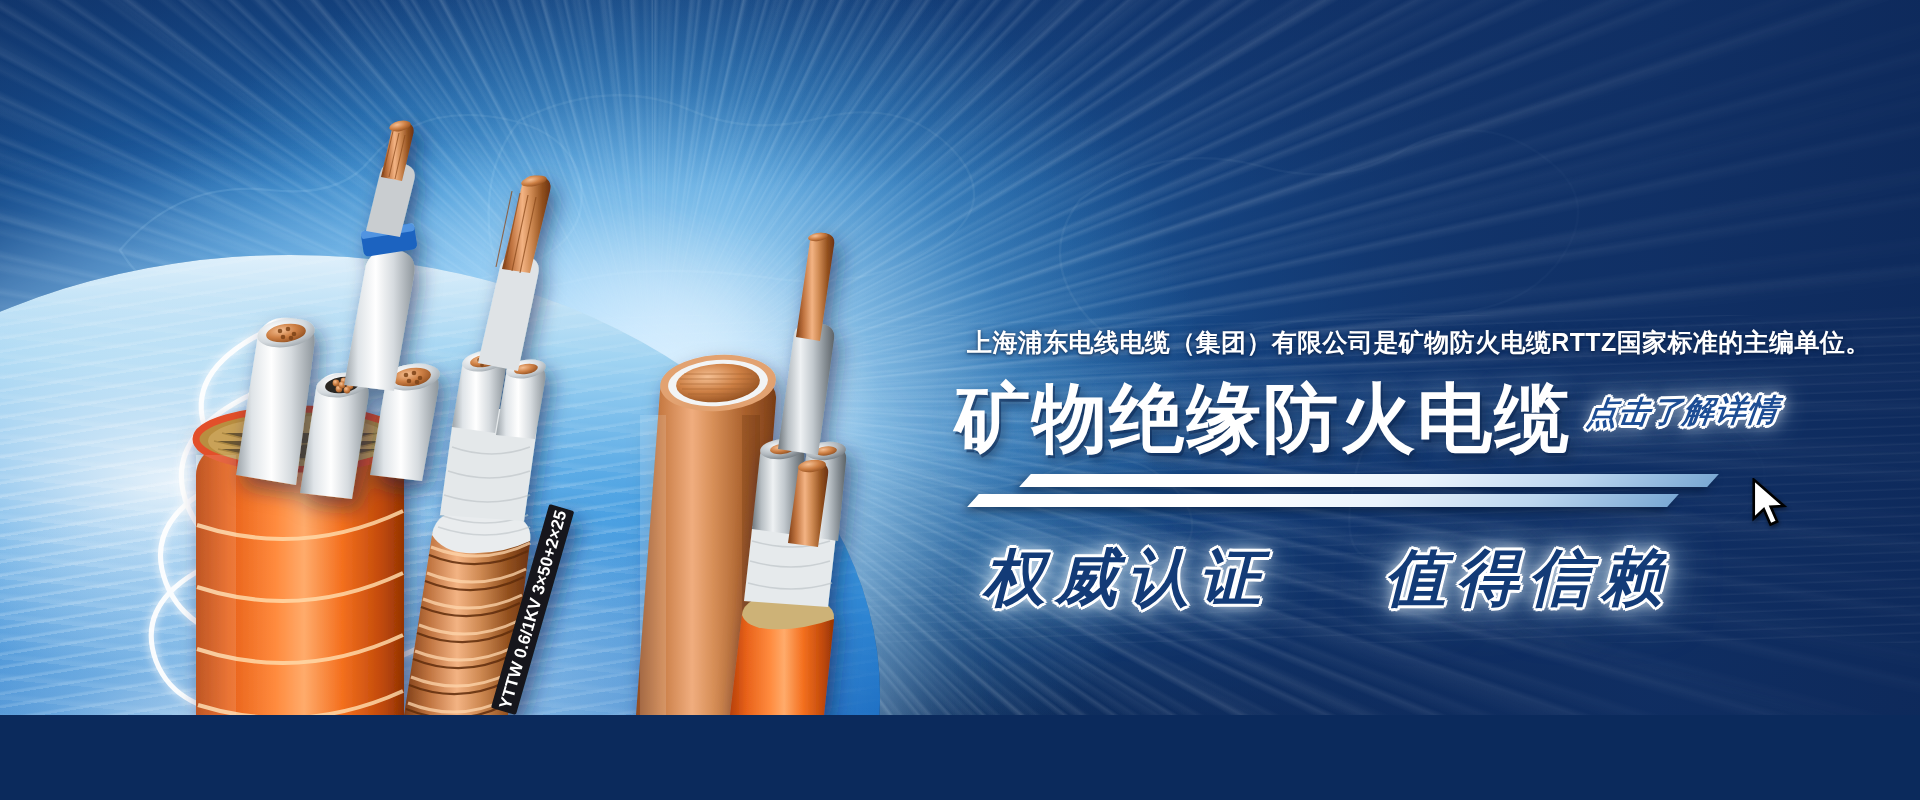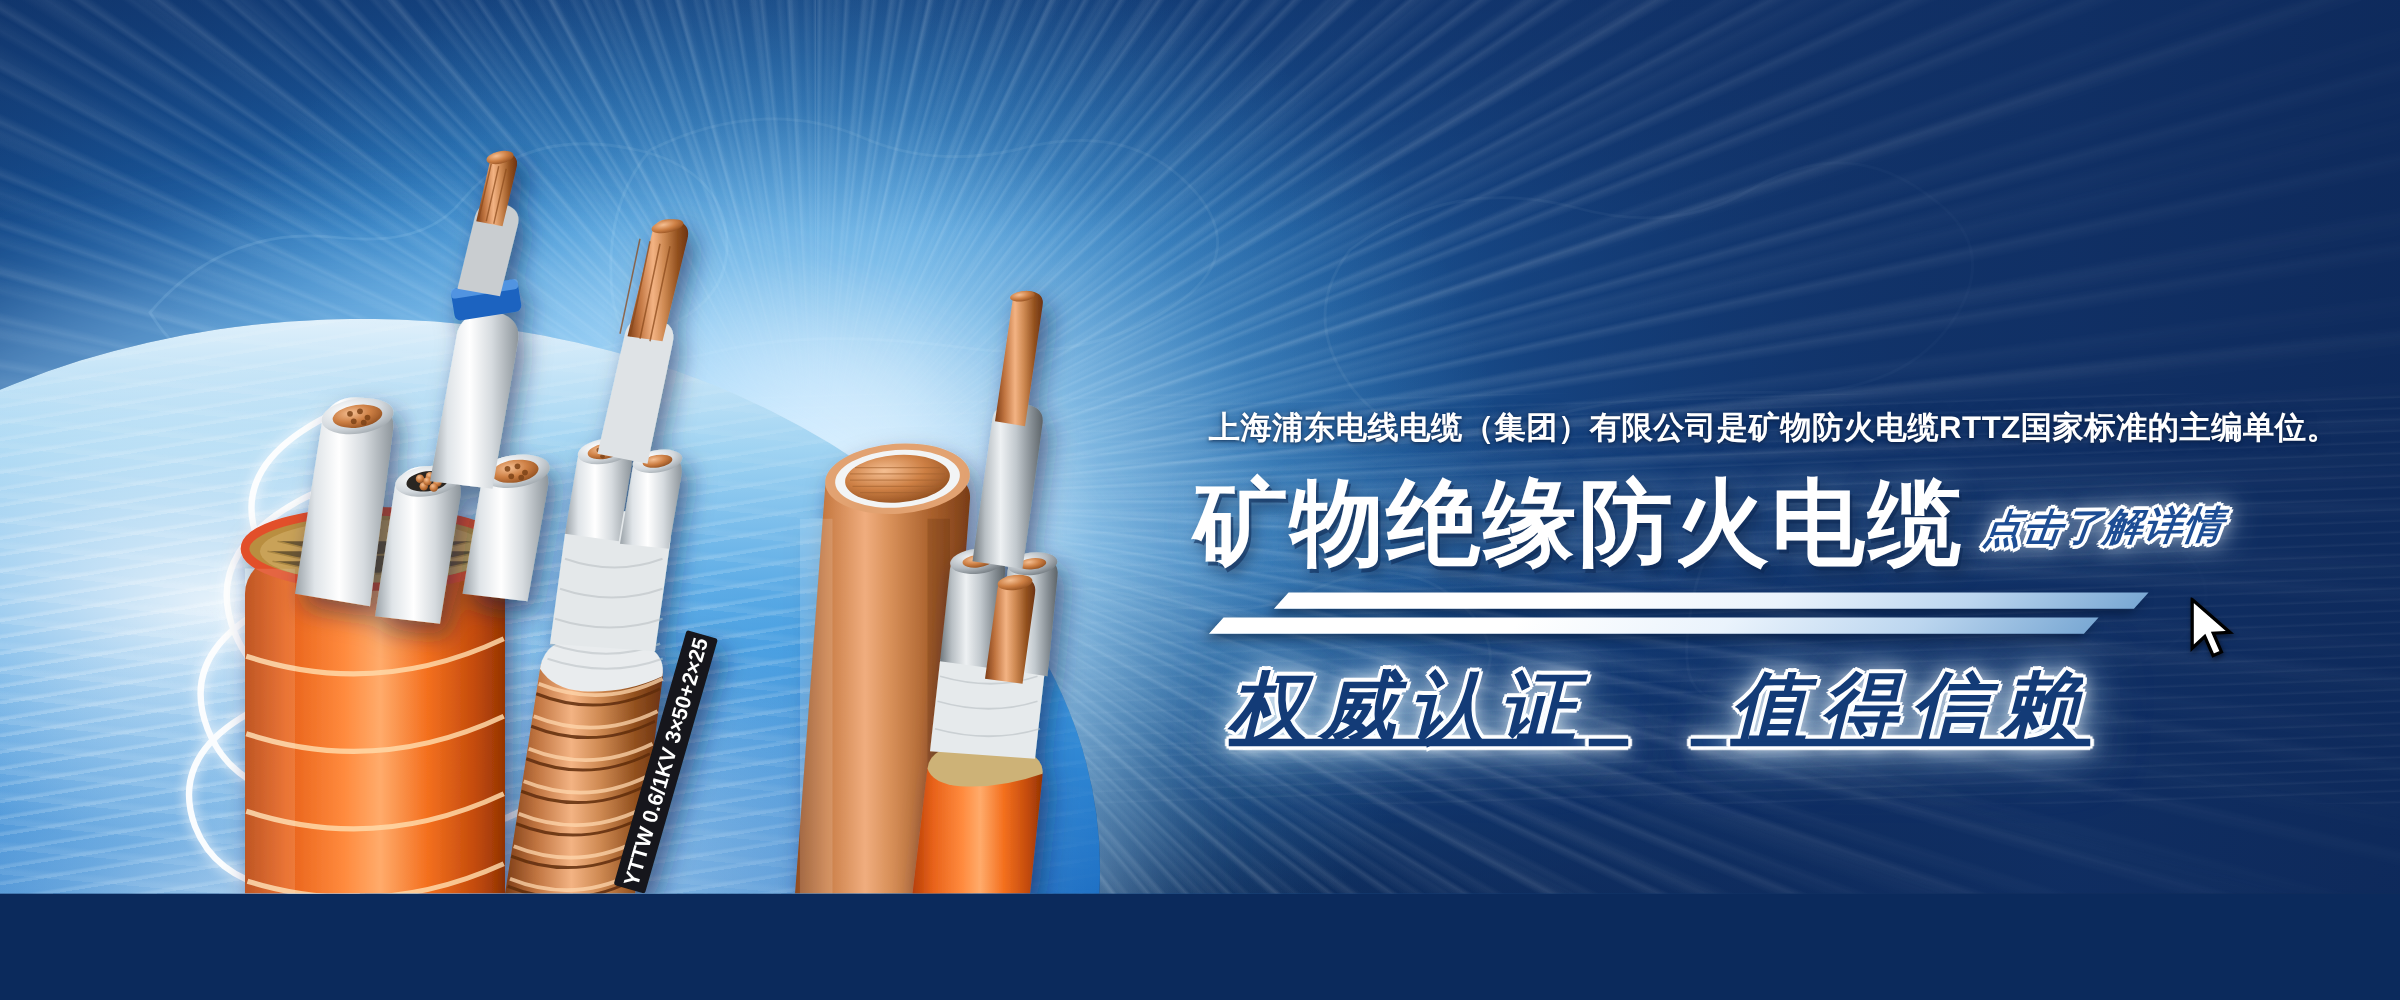--- a/index.html
+++ b/index.html
@@ -137,21 +137,21 @@
     color:#ffffff;
     letter-spacing:.4px;
     white-space:nowrap;
     text-shadow:0 1px 3px rgba(4,22,52,.75), 0 0 10px rgba(10,40,90,.5);
     line-height:1;
     margin-left:12px;
   }
 
   .headline-row{
     display:flex;
-    align-items:flex-end;
+    align-items:center;
     margin-top:26px;
   }
   .headline{
     font-size:75px;
     font-weight:800;
     color:#ffffff;
     letter-spacing:2px;
     line-height:1;
     white-space:nowrap;
     text-shadow:
@@ -186,39 +186,38 @@
     position:absolute;
     height:13px;
     background:linear-gradient(to right,#ffffff 0%,#ffffff 34%,#eaf3fc 58%,#bcd6ef 80%,#7ba9d4 100%);
     box-shadow:0 4px 7px rgba(4,20,48,.55);
     transform:skewX(-42deg);
   }
   .bar.b1{ top:4px;  left:148px; width:688px; }
   .bar.b2{ top:24px; left:96px;  width:700px; }
 
   .tagline{
-    margin-top:8px;
+    margin-top:20px;
     margin-left:28px;
     font-size:62px;
     font-weight:700;
     color:#133b77;
     letter-spacing:10px;
     white-space:nowrap;
     font-family:"DejaVu Serif","Liberation Serif",serif;
     font-style:italic;
     line-height:1.15;
     text-shadow:
       -2px -2px 0 #fff,  2px -2px 0 #fff,
       -2px  2px 0 #fff,  2px  2px 0 #fff,
       -3px  0   0 #fff,  3px  0   0 #fff,
        0   -3px 0 #fff,  0    3px 0 #fff,
        0 0 14px rgba(255,255,255,.95),
        0 0 30px rgba(210,240,255,.85),
        0 0 52px rgba(180,225,255,.55);
-    text-decoration: underline;
   }
   .tagline .gap{ display:inline-block; width:50px; }
 
   
   .cursor{
     position:absolute;
     left:1750px; top:478px;
     width:40px; height:52px;
     filter:drop-shadow(1px 2px 2px rgba(0,0,0,.45));
     pointer-events:none;

